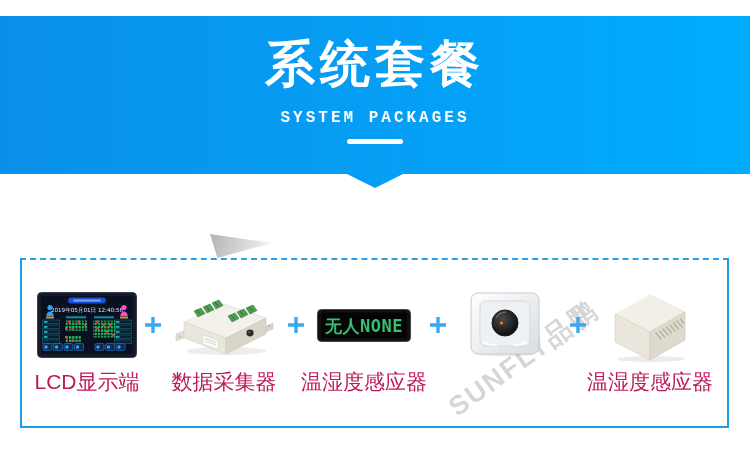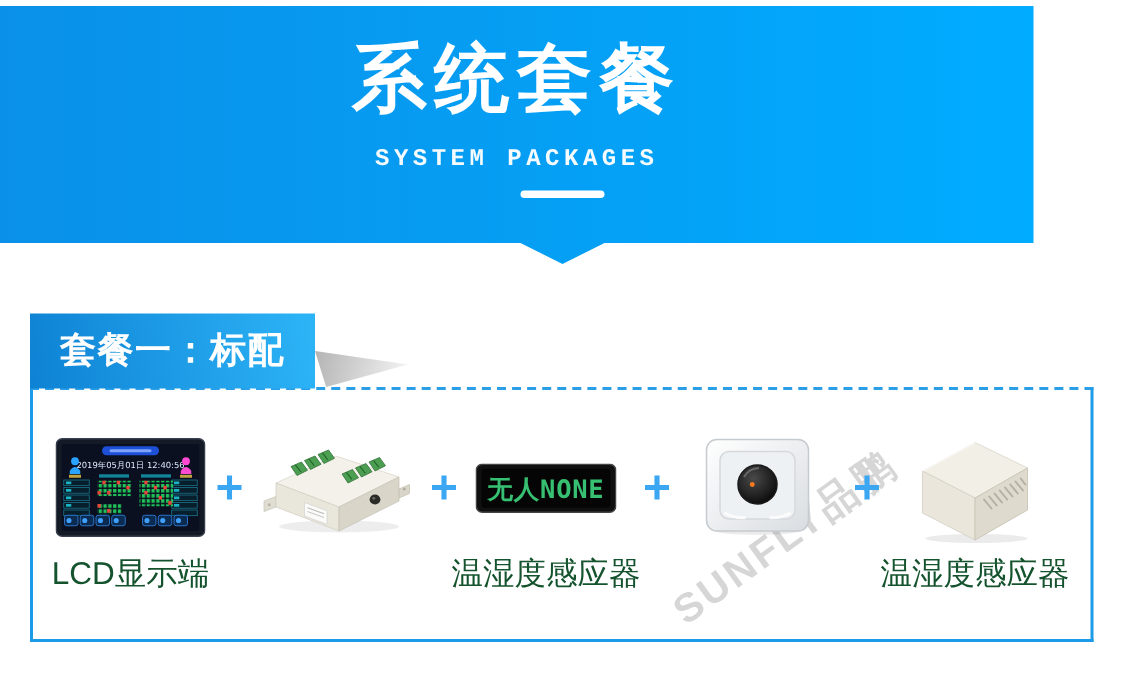--- a/index.html
+++ b/index.html
@@ -1,60 +1,59 @@
 <!DOCTYPE html>
 <html><head>
 <meta charset="utf-8">
 <style>
   html,body{margin:0;padding:0;background:#ffffff;}
   .stage{position:relative;width:750px;height:465px;background:#ffffff;overflow:hidden;
          font-family:"Liberation Sans",sans-serif;}
 
   
-  .banner{position:absolute;left:0;top:4px;width:689px;height:172px;
+  .banner{position:absolute;left:0;top:16px;width:750px;height:172px;
           background:linear-gradient(90deg,#0a90e8 0%,#00acff 100%);
           clip-path:polygon(0 0,750px 0,750px 158px,403px 158px,375px 172px,347px 158px,0 158px);}
   .banner-title{position:absolute;left:0;top:21px;width:100%;text-align:center;
           color:#ffffff;font-size:50px;font-weight:bold;letter-spacing:5px;line-height:1.1;}
   .banner-subtitle{position:absolute;left:0;top:93px;width:100%;text-align:center;
           color:#ffffff;font-size:16px;letter-spacing:3px;font-weight:bold;opacity:.96;font-family:Liberation Mono, monospace;}
   .banner-bar{position:absolute;left:347px;top:123px;width:56px;height:5px;border-radius:3px;background:#ffffff;}
 
   
   .card{position:absolute;left:20px;top:258px;width:709px;height:170px;box-sizing:border-box;
         border:2px solid #1c9ce7;border-top:2px dashed #2a9fe8;background:#ffffff;}
   .ribbon{position:absolute;left:20px;top:209px;width:190px;height:50px;z-index:3;
         background:linear-gradient(80deg,#0e82d4 0%,#2db4f7 100%);
         color:#ffffff;font-size:24px;font-weight:bold;text-align:center;line-height:50px;letter-spacing:1px;}
   .ribbon-shadow{position:absolute;left:210px;top:232px;width:62px;height:26px;z-index:2;
         background:linear-gradient(105deg,#b3b3b3 0%,#e9e9e9 80%,#f8f8f8 100%);
         clip-path:polygon(0 8%,100% 42%,12% 100%);}
 
   .cell{position:absolute;top:286px;display:flex;flex-direction:column;align-items:center;z-index:2;}
   .img-box{height:78px;display:flex;align-items:center;justify-content:center;text-align:center;}
-  .item-label{margin-top:4px;font-size:21px;font-weight:500;color:#14532d;white-space:nowrap;}
+  .item-label{margin-top:4px;font-size:21px;font-weight:500;color:#be185d;white-space:nowrap;}
   .plus{position:absolute;top:286px;height:78px;display:flex;align-items:center;justify-content:center;z-index:2;}
 
   .watermark{position:absolute;left:452px;top:392px;z-index:1;
         font-size:27px;font-weight:bold;letter-spacing:2px;color:#9e9e9e;opacity:.42;
         transform:rotate(-36deg);transform-origin:0 50%;white-space:nowrap;pointer-events:none;}
 </style>
 </head>
 <body>
 
 <div class="stage">
 
   <div class="banner">
     <div class="banner-title">系统套餐</div>
     <div class="banner-subtitle">SYSTEM PACKAGES</div>
     <div class="banner-bar"></div>
   </div>
 
   <div class="ribbon-shadow"></div>
-  <div class="ribbon">套餐一：标配</div>
   <div class="card"></div>
 
   <div class="cell" style="left:30px;width:114px;">
     <div class="img-box">
       <svg width="100" height="66" viewBox="0 0 100 66">
         <rect x="0.5" y="0.5" width="99" height="65" rx="4" fill="#141a26" stroke="#39404d"></rect>
         <rect x="4" y="4" width="92" height="58" rx="2" fill="#0a101f"></rect>
         <rect x="31" y="5.5" width="38" height="6" rx="3" fill="#1d4fd7"></rect>
         <rect x="36" y="7.5" width="28" height="2" rx="1" fill="#8fb4ff" opacity="0.85"></rect>
         <text x="50" y="20" font-size="5.6" fill="#dfe9ff" text-anchor="middle" font-family="DejaVu Sans, sans-serif">2019年05月01日 12:40:56</text>
@@ -171,20 +170,21 @@
         </g>
         <polygon points="29,41 44,46.5 44,55.5 29,50" fill="#fbfbf8" stroke="#cccccc" stroke-width="0.4"></polygon>
         <line x1="31" y1="44.5" x2="42" y2="48.5" stroke="#b9b9b9" stroke-width="0.7"></line>
         <line x1="31" y1="47" x2="42" y2="51" stroke="#c9c9c9" stroke-width="0.7"></line>
         <ellipse cx="76" cy="39" rx="3.6" ry="3.4" fill="#2b2b28"></ellipse>
         <ellipse cx="75.2" cy="38.2" rx="1" ry="0.9" fill="#6a6a64"></ellipse>
         <circle cx="5.5" cy="42.5" r="1" fill="#b9b6aa"></circle>
         <circle cx="95.5" cy="32" r="1" fill="#b0ada0"></circle>
       </svg>
     </div>
+    <div class="item-label">数据采集器</div>
   </div>
 
   <div class="plus" style="left:282px;width:28px;">
     <svg width="18" height="18" viewBox="0 0 18 18">
         <path d="M9 1v16M1 9h16" stroke="#3ba6f2" stroke-width="3.4"></path>
       </svg>
   </div>
 
   <div class="cell" style="left:307px;width:114px;">
     <div class="img-box">

